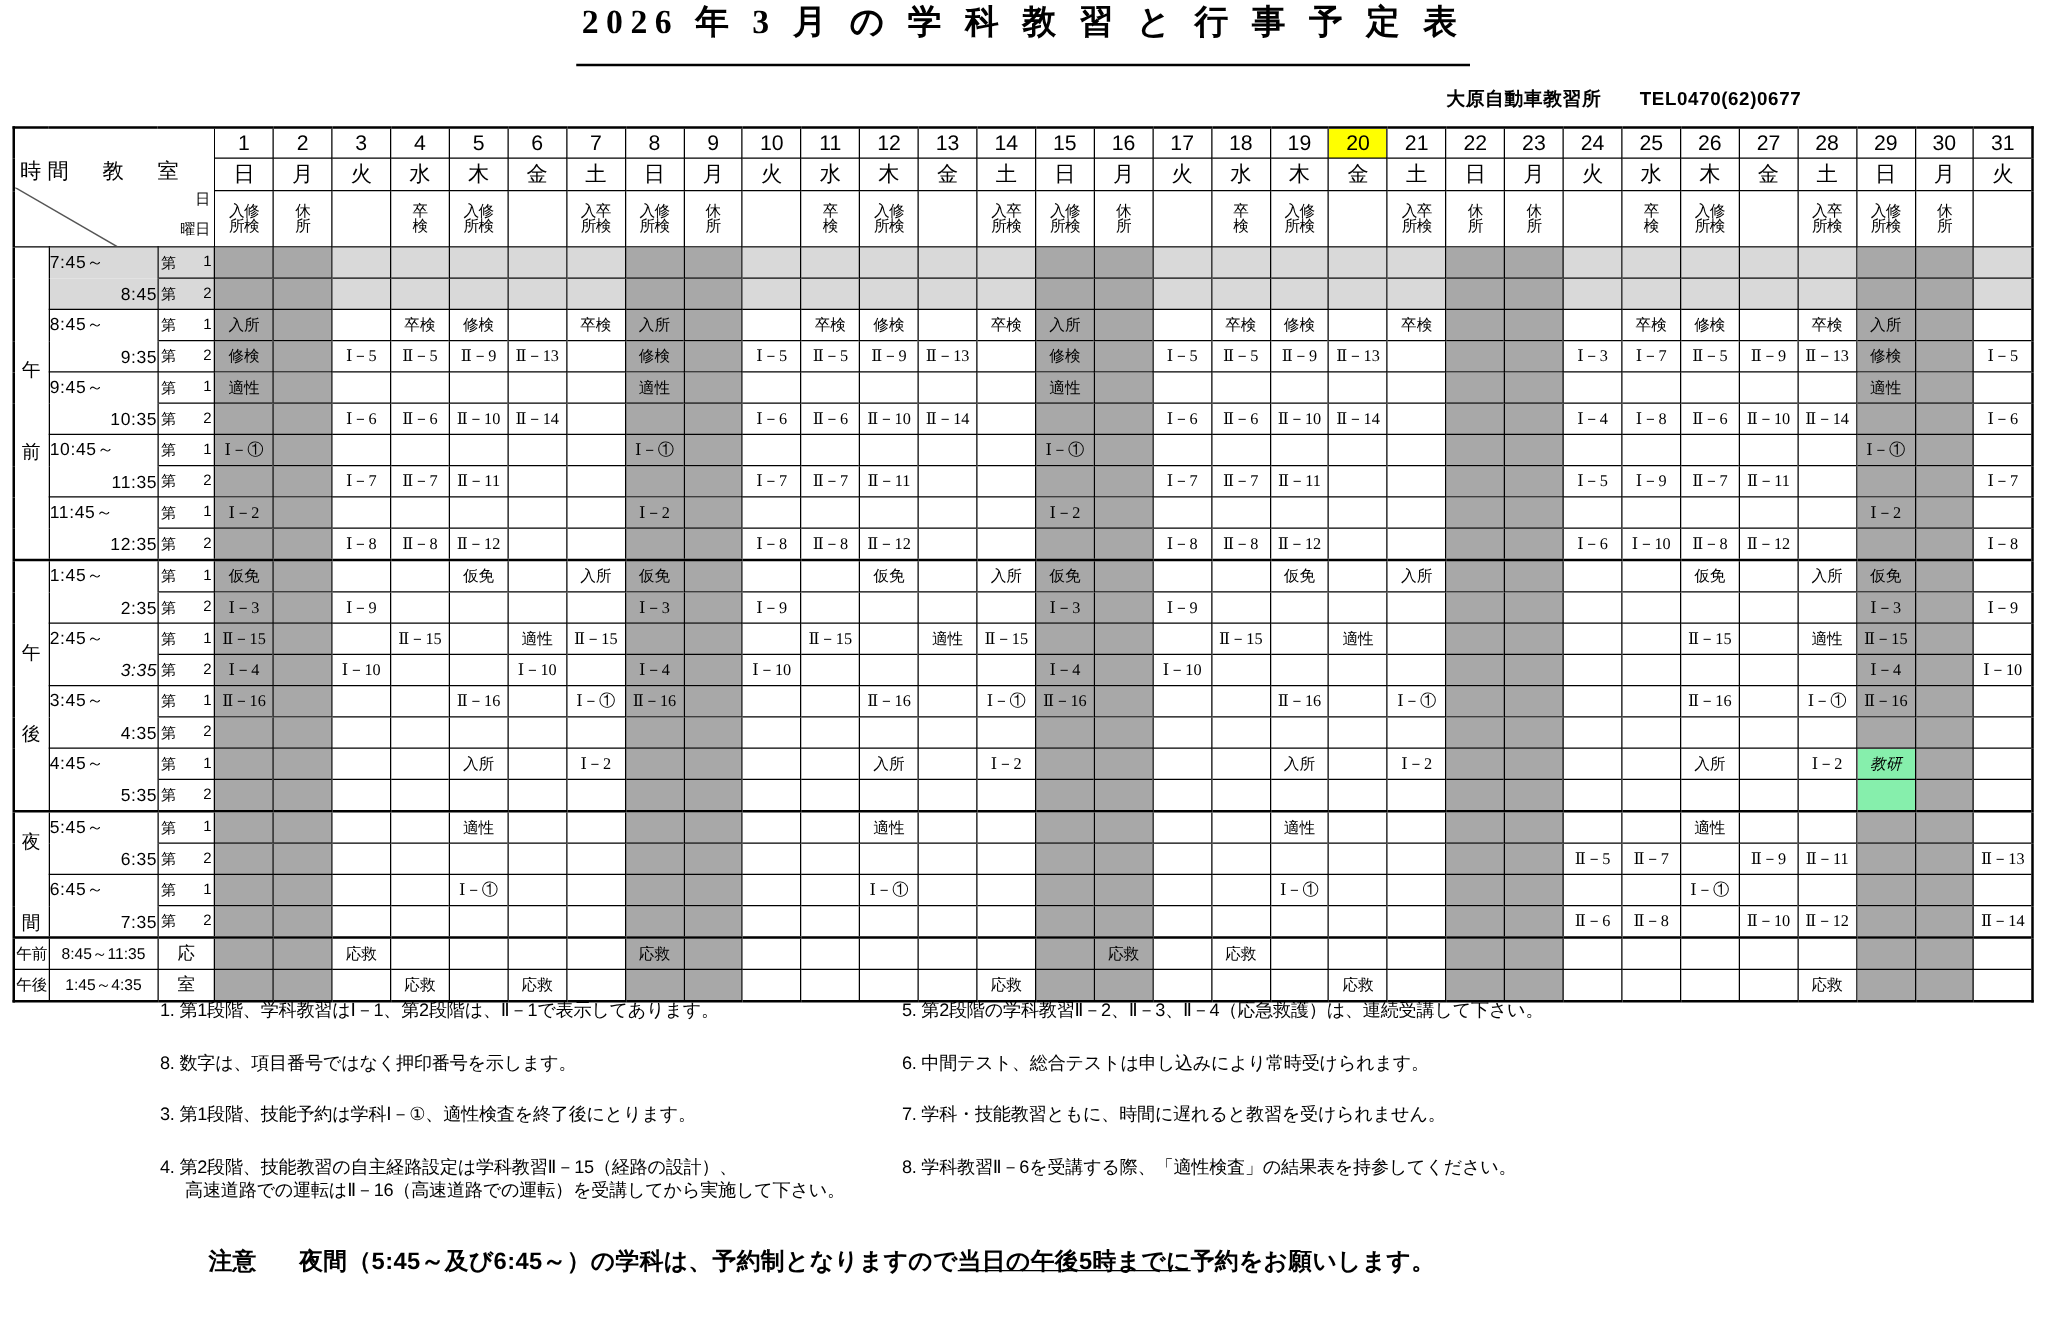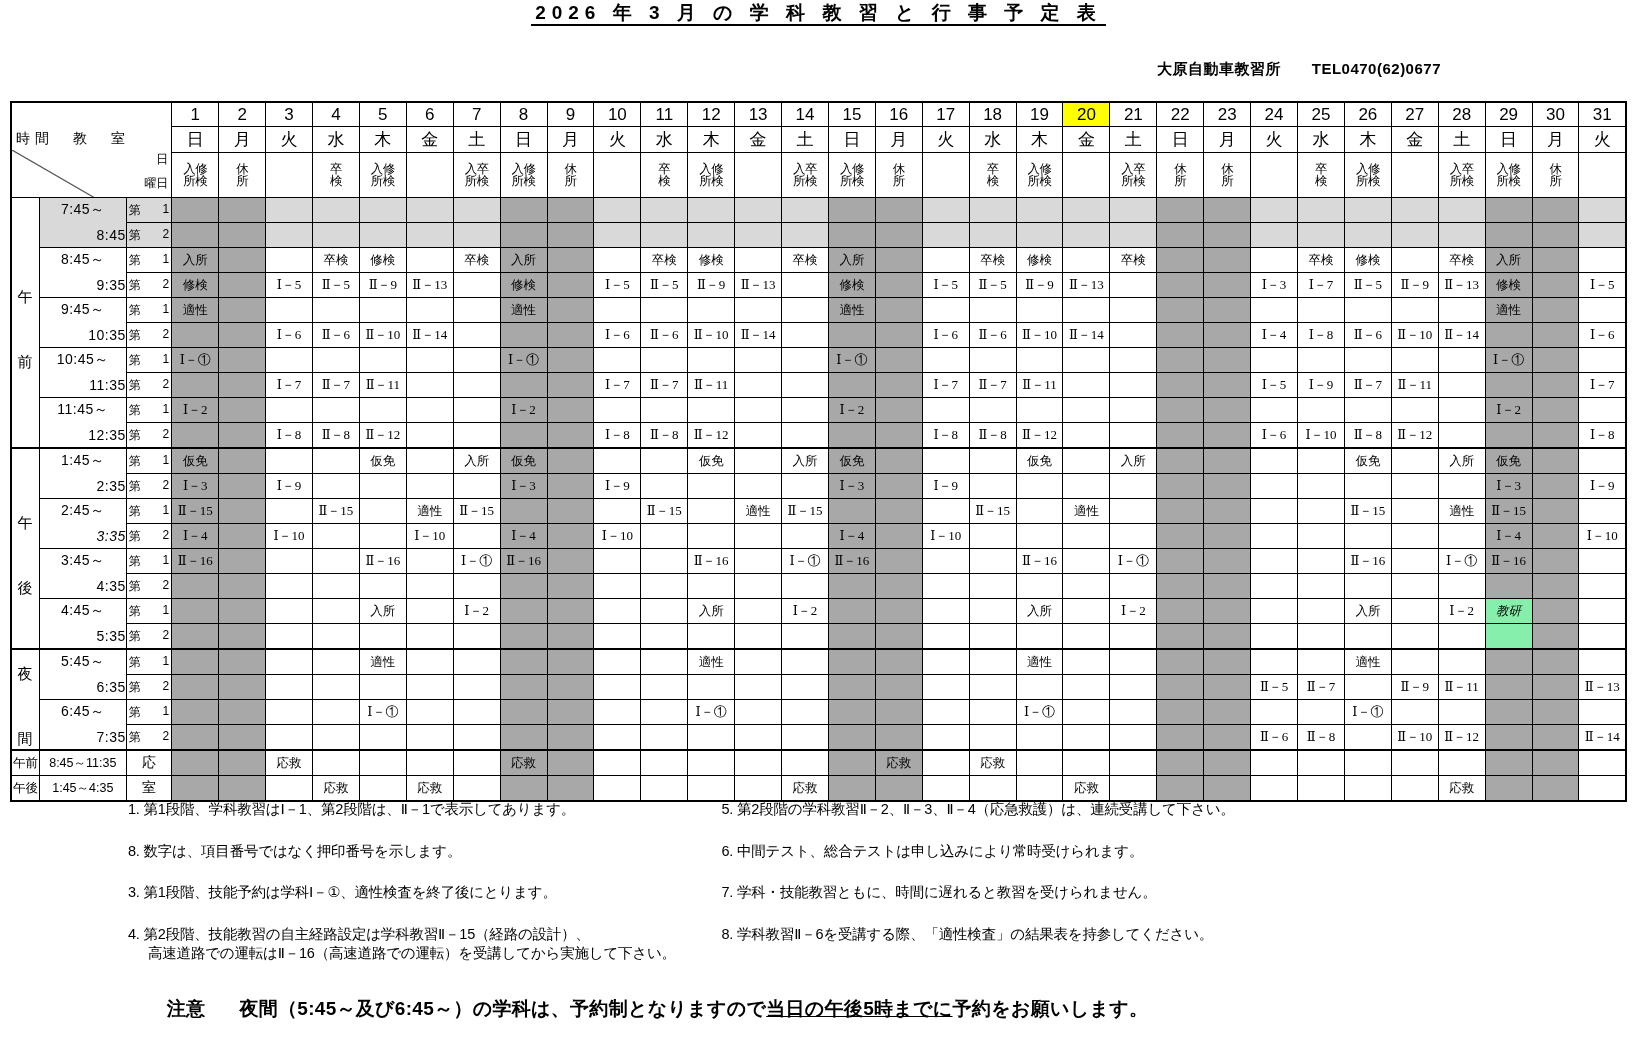--- a/index.html
+++ b/index.html
@@ -17,31 +17,32 @@
     overflow: hidden;
   }
 
   
   .title-wrap {
     text-align: center;
     padding-top: 2px;
   }
   .title {
     display: inline-block;
-    font-size: 19px;
+    font-size: 27px;
     font-weight: bold;
     letter-spacing: 6px;
     border-bottom: 2px solid #000;
-    padding: 0 4px 0 4px;
+    padding: 0 4px 18px 4px;
     line-height: 1.15;
+    font-family: Liberation Serif, serif;
   }
   .school-line {
     text-align: right;
     padding-right: 196px;
-    margin-top: 34px;
+    margin-top: 17px;
     font-size: 15px;
     font-weight: bold;
     letter-spacing: 0.5px;
   }
   .school-line .tel { margin-left: 26px; }
 
   
   .grid-wrap {
     position: absolute;
     left: 10px;
@@ -77,21 +78,21 @@
   }
   .corner-inner {
     position: relative;
     height: 100%;
     width: 100%;
   }
   .corner-label {
     position: absolute;
     left: 4px;
     bottom: 2px;
-    font-size: 14px;
+    font-size: 17px;
     letter-spacing: 5px;
   }
   .corner-diag {
     position: absolute;
     inset: 0;
     pointer-events: none;
   }
   .daynum {
     font-size: 17px;
     height: 23px;
@@ -126,21 +127,21 @@
   td.ampm {
     font-size: 15px;
     letter-spacing: 1px;
   }
   td.time {
     font-size: 14px;
     padding: 0 4px 0 4px;
     white-space: nowrap;
     letter-spacing: 0.5px;
   }
-  td.time.tstart { text-align: center; }
+  td.time.tstart { text-align: left; }
   td.time.tend   { text-align: right; }
   td.room {
     font-size: 12px;
     letter-spacing: 0;
     padding: 0 3px;
   }
   td.room .rm {
     display: flex;
     justify-content: space-between;
     padding: 0 2px;

